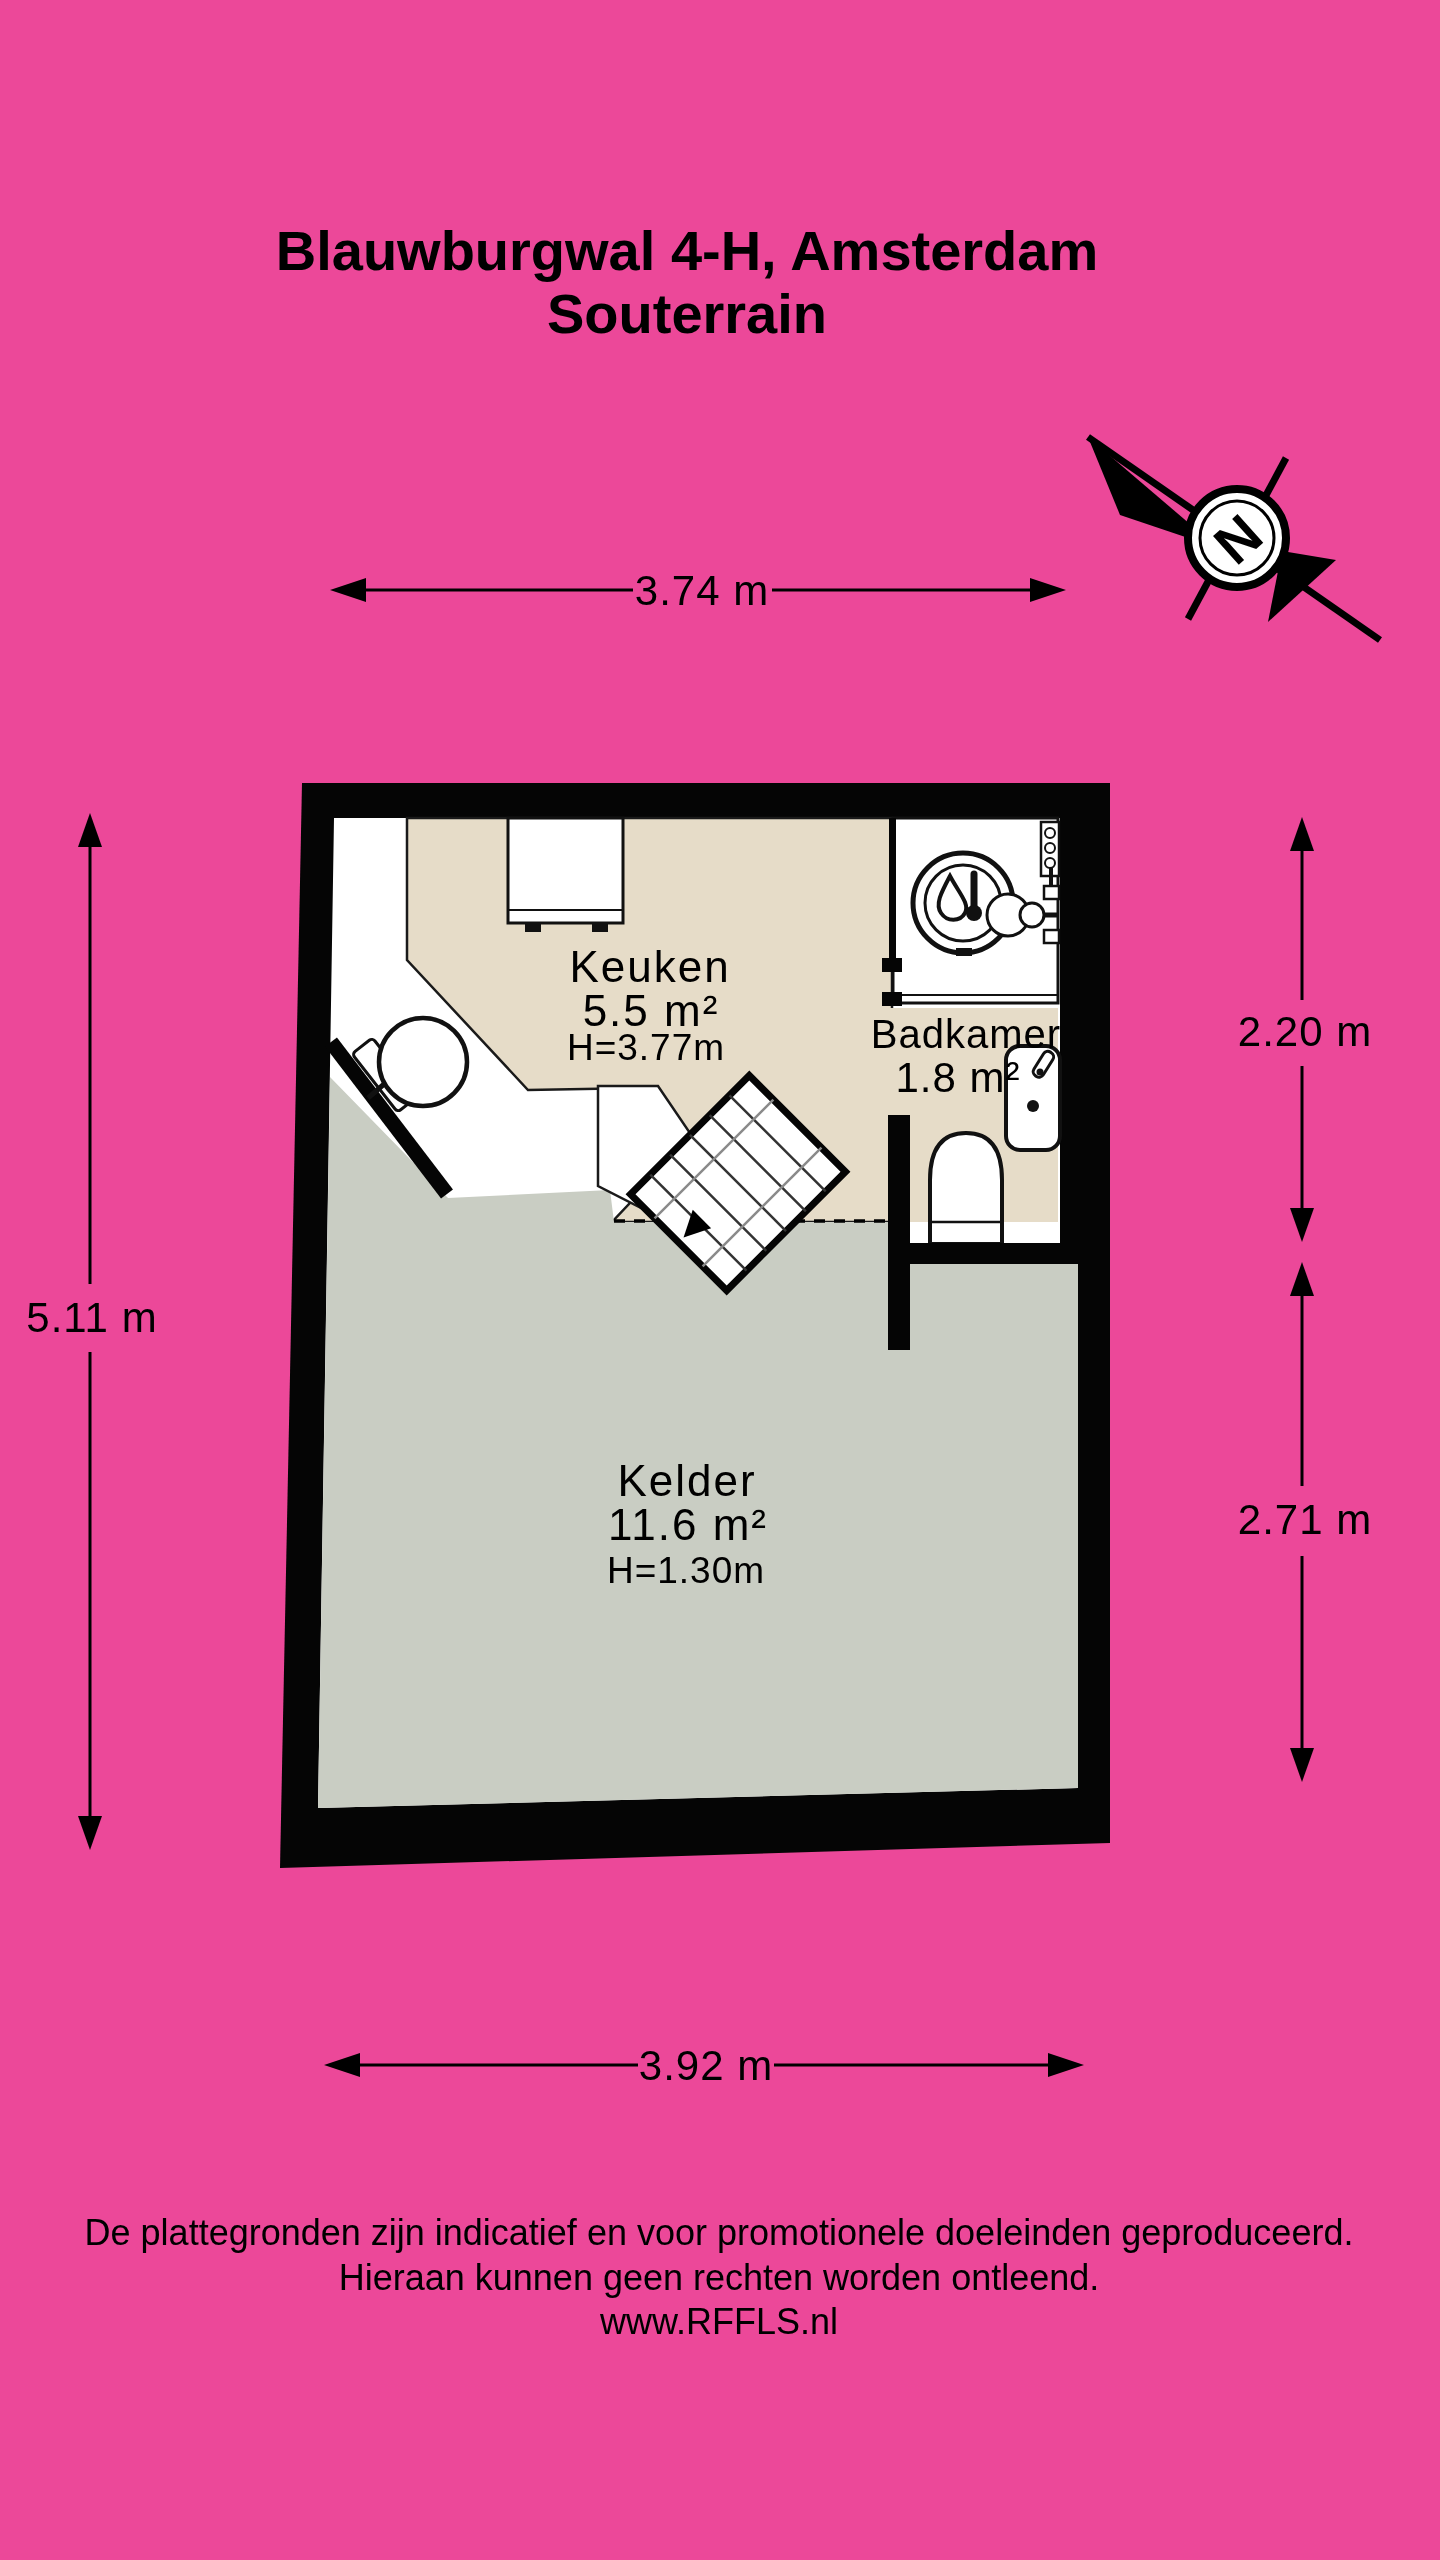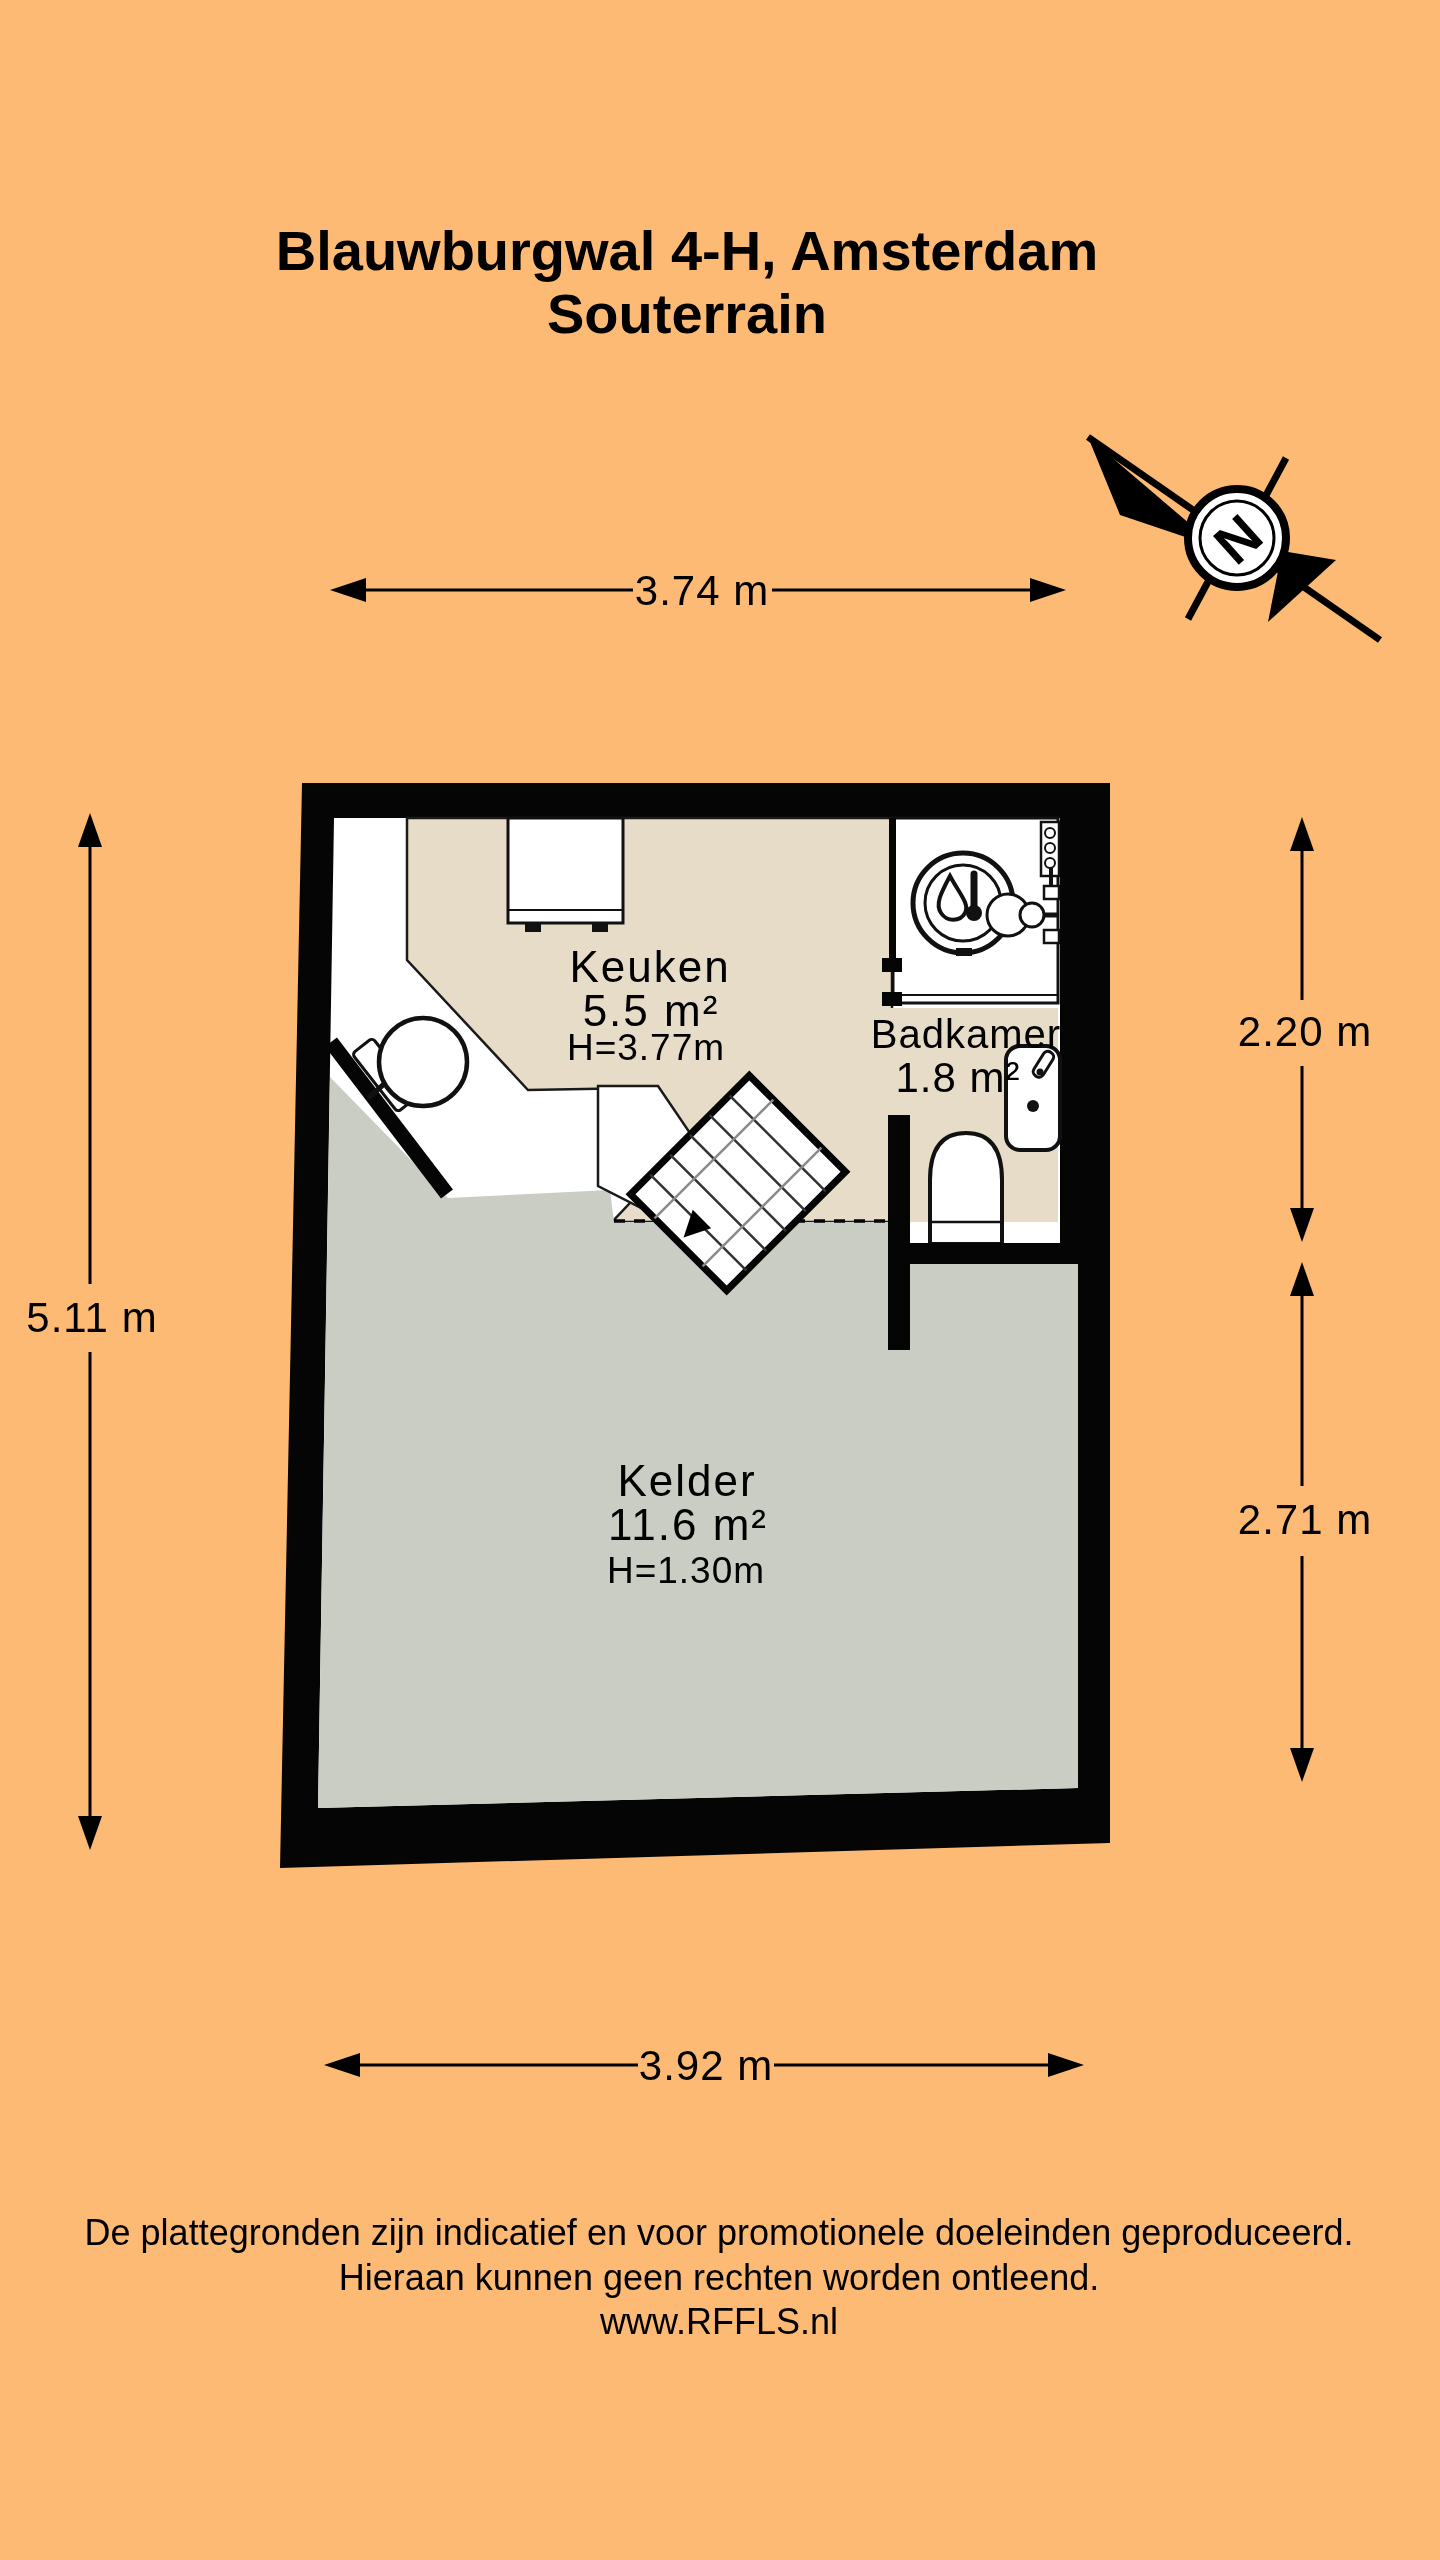--- a/index.html
+++ b/index.html
@@ -1,16 +1,16 @@
 <!DOCTYPE html>
 <html><head>
 <meta charset="utf-8">
 <style>
   html,body{margin:0;padding:0;background:#ffffff;}
-  .page{position:relative;width:1440px;height:2560px;background:#fdba74;overflow:hidden;
+  .page{position:relative;width:1440px;height:2560px;background:#ec4899;overflow:hidden;
         font-family:"Liberation Sans", sans-serif;}
   svg{display:block;}
   text{font-family:"Liberation Sans", sans-serif;fill:#000;}
   .title-line{font-weight:bold;font-size:56px;}
   .dim-label{font-size:42px;letter-spacing:1px;}
   .room-name{font-size:44px;letter-spacing:2px;}
   .room-area{font-size:44px;letter-spacing:2px;}
   .room-height{font-size:37px;letter-spacing:1px;}
   .badkamer-name{font-size:40px;letter-spacing:1px;}
   .badkamer-area{font-size:42px;letter-spacing:1px;}

